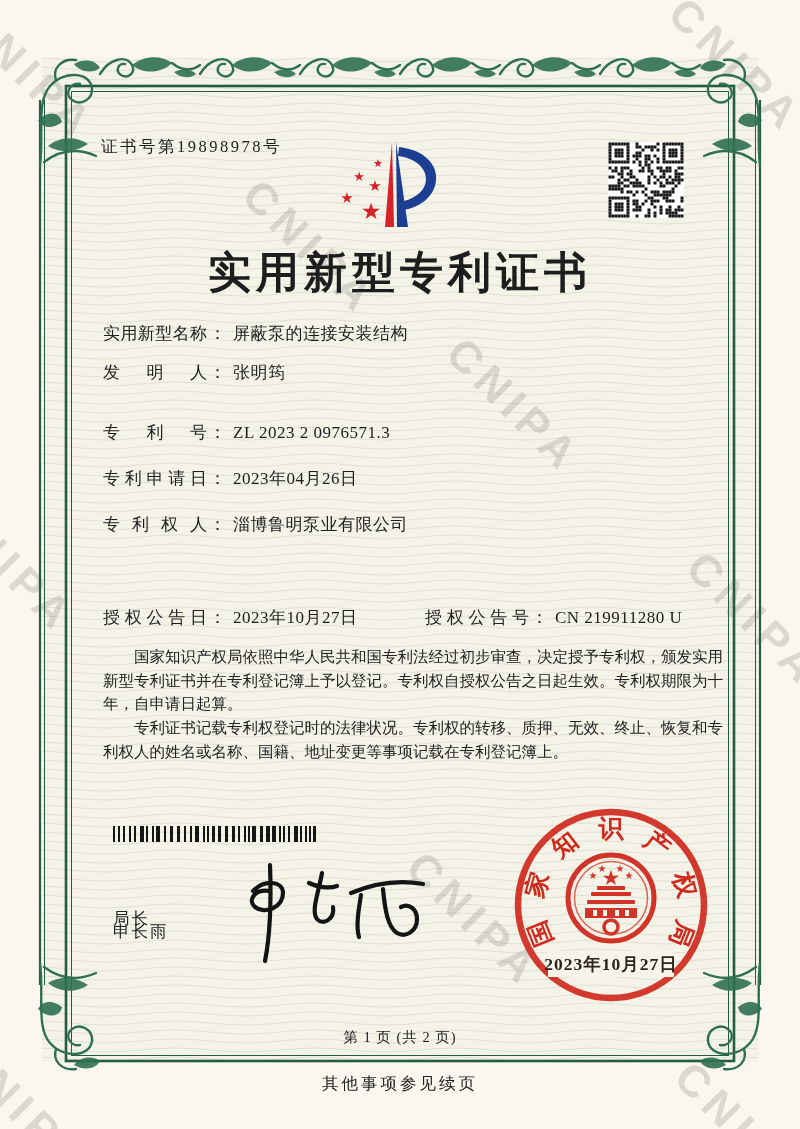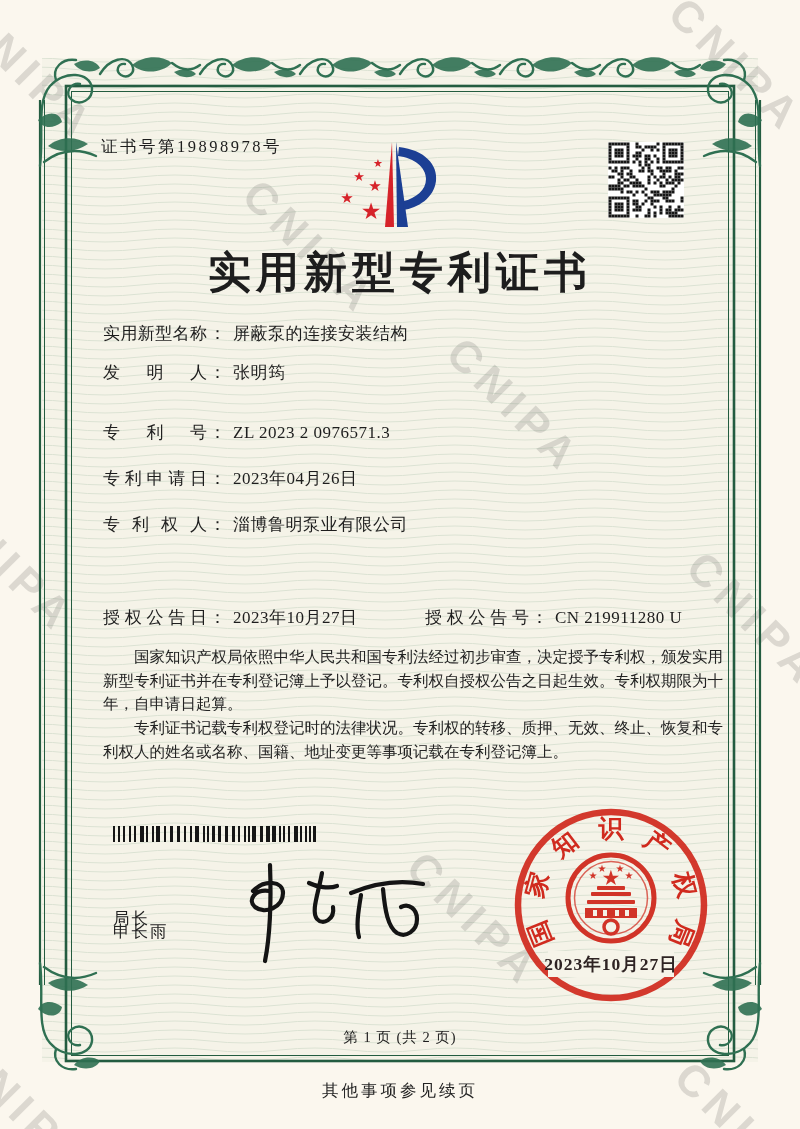--- a/index.html
+++ b/index.html
@@ -32,21 +32,21 @@
   .fvalue{letter-spacing:0.5px;}
   .g2{position:absolute;left:322px;top:0;white-space:nowrap;font-family:Liberation Serif, serif;}
   
   .para{position:absolute;left:103px;width:620px;font-size:15.5px;line-height:23.6px;
         text-indent:2em;text-align:justify;color:#222;}
   
   .signer{position:absolute;left:113px;font-size:16.5px;letter-spacing:2px;
           font-family:"Liberation Sans","DejaVu Sans",sans-serif;color:#222;}
   
   #page-footer{left:0;width:800px;top:1028px;text-align:center;font-size:14.5px;letter-spacing:1px;}
-  #cont-note{left:0;width:800px;top:1073px;text-align:center;font-size:16.5px;letter-spacing:3px;color:#222;margin-top:7px;}
+  #cont-note{left:0;width:800px;top:1073px;text-align:center;font-size:16.5px;letter-spacing:3px;color:#222;}
   
   .ringch{fill:#d02a1e;font-size:25px;font-weight:bold;text-anchor:middle;
           font-family:"Liberation Serif","DejaVu Serif",serif;}
   .sealdate{fill:#2e2323;font-size:17.5px;font-weight:bold;text-anchor:middle;
             font-family:"Liberation Serif","DejaVu Serif",serif;letter-spacing:1px;}
   .swirl{fill:none;stroke:#2f7052;stroke-width:2.4;stroke-linecap:round;}
   .leafF{fill:#2f7052;opacity:.9;}
   .frameln{stroke:#235c40;fill:none;}
   .sig{fill:none;stroke:#141414;stroke-width:4.2;stroke-linecap:round;stroke-linejoin:round;}
 </style>

